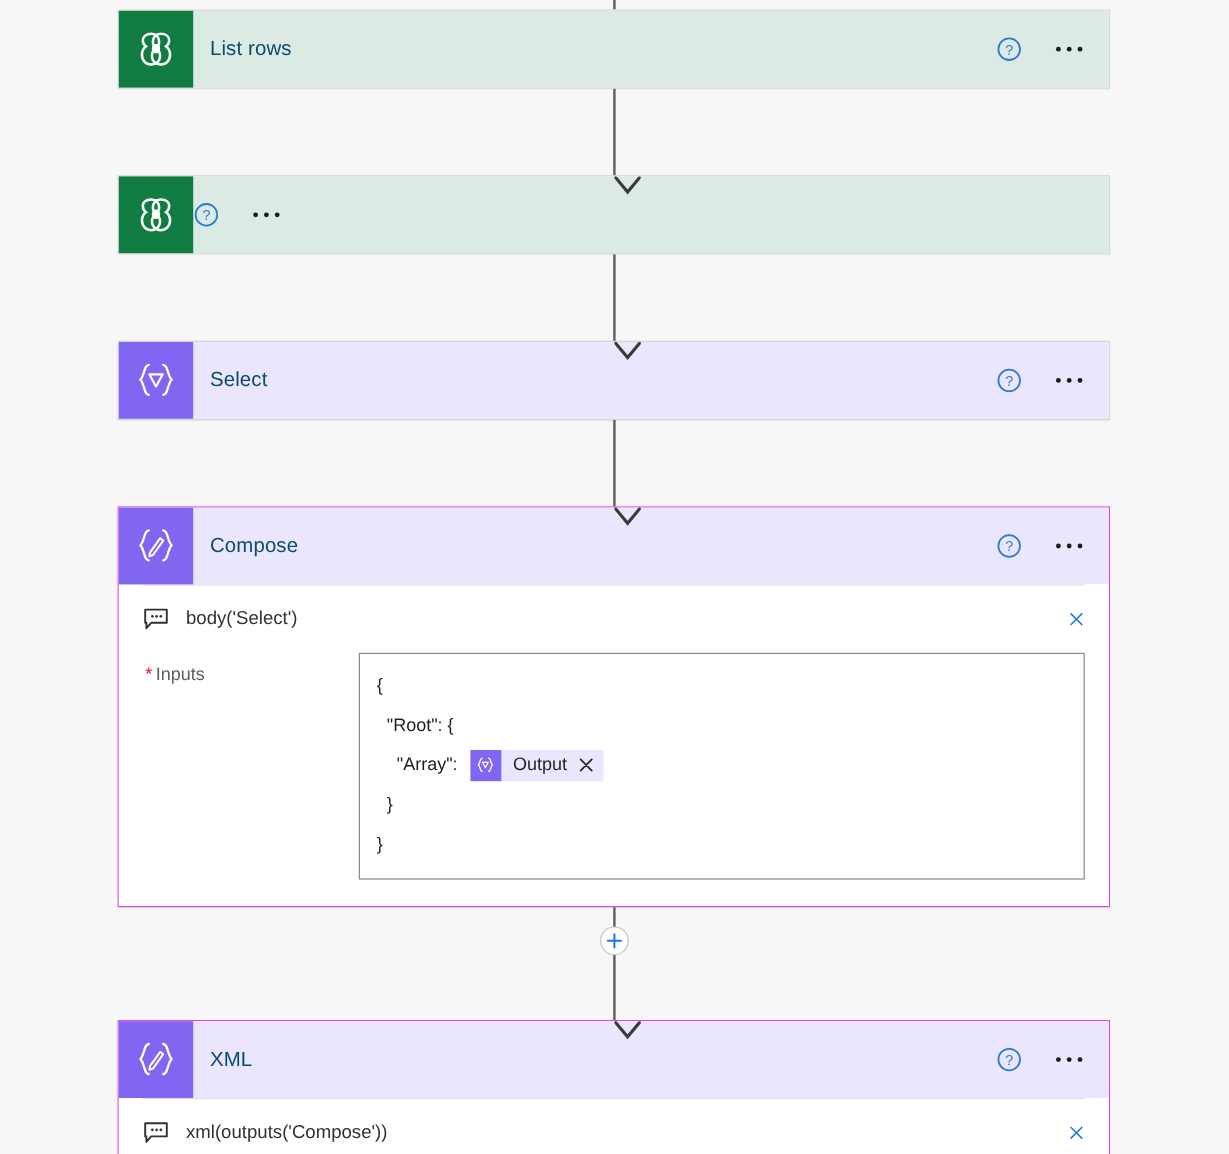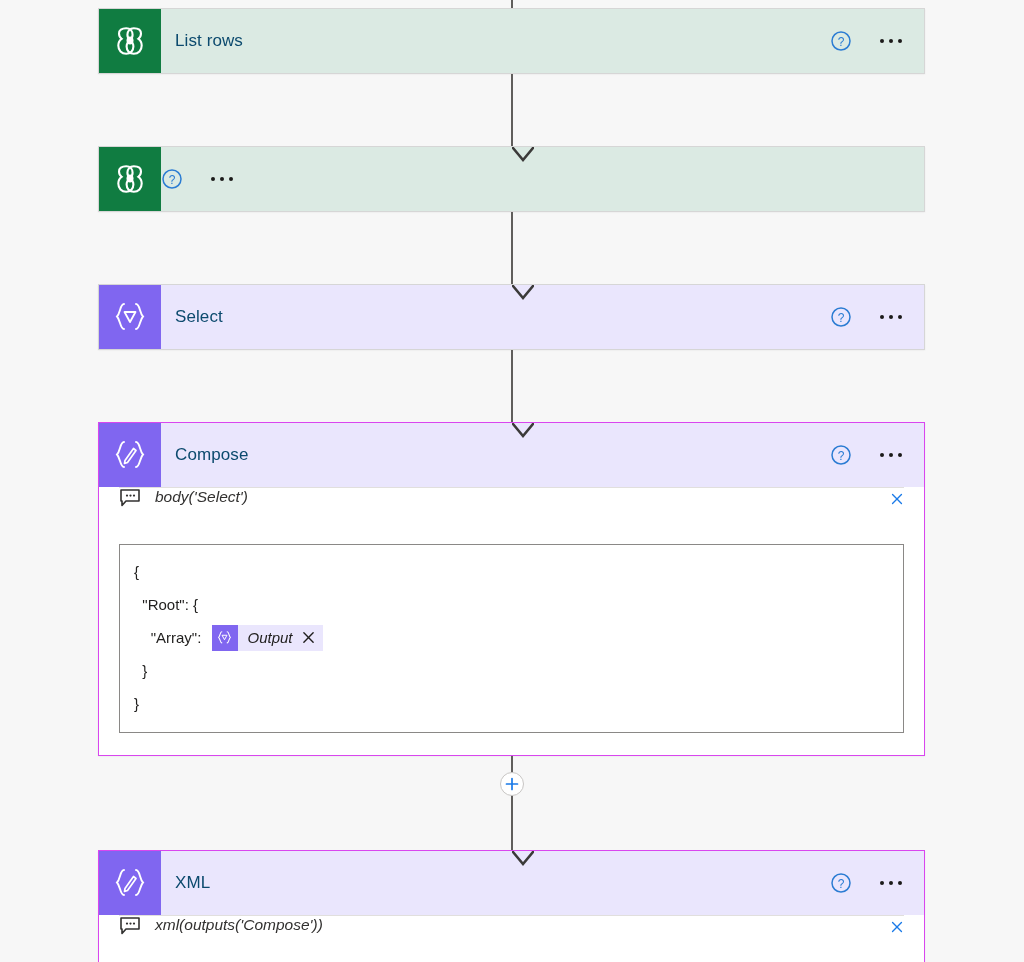--- a/index.html
+++ b/index.html
@@ -133,24 +133,23 @@
   
   .card-body { background: #ffffff; padding: 0 0 0 0; }
   .body-divider {
     height: 1px;
     background: #e1dfdd;
     margin: 0 20px;
   }
 
   .comment-row {
     display: flex;
-    align-items: flex-start;
+    align-items: center;
     height: 56px;
     padding: 0 20px 0 20px;
-    font-style: italic;
   }
   .comment-icon { margin-right: 14px; display: block; }
   .comment-text {
     flex: 1;
     font-size: 15.5px;
     color: #323130;
   }
   .comment-close { cursor: pointer; display: block; padding-left: 8px; }
 
   .field-row {
@@ -185,21 +184,20 @@
     white-space: pre;
   }
 
   
   .token {
     display: inline-flex;
     align-items: center;
     height: 26px;
     margin-left: 6px;
     vertical-align: middle;
-    font-style: italic;
   }
   .token-icon {
     width: 26px; height: 26px;
     display: flex;
     align-items: center;
     justify-content: center;
   }
   .token-icon.purple { background: #8066f0; }
   .token-body {
     display: flex;
@@ -356,20 +354,23 @@
             <circle cx="11.5" cy="7.6" r="1.1" fill="#323130"></circle>
             <circle cx="15" cy="7.6" r="1.1" fill="#323130"></circle>
           </svg>
           <div class="comment-text">body('Select')</div>
           <svg class="comment-close" width="22" height="22" viewBox="0 0 22 22" aria-hidden="true">
             <path d="M4 4 L18 18 M18 4 L4 18" stroke="#1a7ae8" stroke-width="2.1" stroke-linecap="round"></path>
           </svg>
         </div>
 
         <div class="field-row">
+          <div class="field-label">
+            <span class="req-star">*</span><span>Inputs</span>
+          </div>
           <div class="field-control">
             <div class="json-box">
               <div class="json-line"><span>{</span></div>
               <div class="json-line"><span>  "Root": {</span></div>
               <div class="json-line">
                 <span>    "Array": </span>
                 <span class="token">
                   <span class="token-icon purple">
                     <svg width="17" height="15" viewBox="0 0 38 32" aria-hidden="true">
                       <path d="M13 3 C9 3 9.5 12 6 15.5 C9.5 19 9 28 13 28" fill="none" stroke="#ffffff" stroke-width="2.4" stroke-linecap="round"></path>

